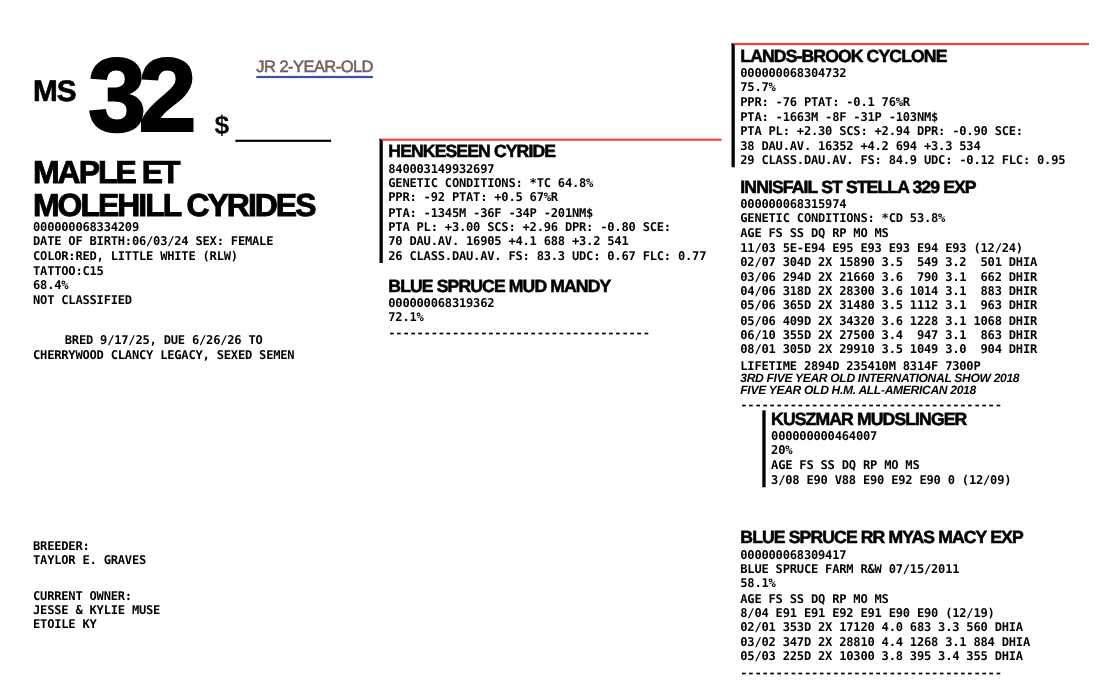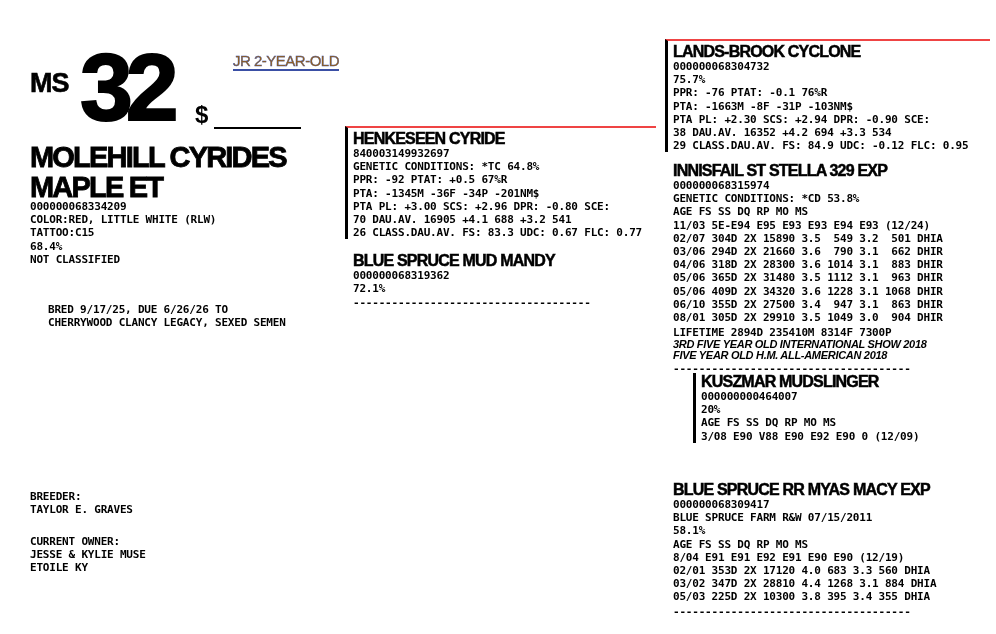--- a/index.html
+++ b/index.html
@@ -48,21 +48,21 @@
     -webkit-text-stroke:0.8px #000;
   }
   .mono{
     font-family:"DejaVu Sans Mono",monospace;
     font-weight:bold;
     font-size:11px;line-height:13.2px;
     letter-spacing:-0.2px;
     white-space:pre;
   }
   .details{left:30px;top:200px;}
-  .bred{left:48px;top:303px;}
+  .bred{left:30px;top:303px;text-align:center;}
   .breeder{left:30px;top:490px;}
   .owner{left:30px;top:535px;}
 
   
   .ped{box-sizing:border-box;}
   .sec-title{
     margin:0;
     font-size:16px;line-height:17px;font-weight:900;letter-spacing:-0.8px;
     -webkit-text-stroke:0.5px #000;
   }
@@ -91,25 +91,25 @@
 
 <div class="page">
 
   <span class="abs ms">MS</span>
   <span class="abs lot-num">32</span>
   <a class="abs class-link">JR 2-YEAR-OLD</a>
   <span class="abs dollar">$</span>
   <div class="abs price-line"></div>
 
   <div class="abs animal-name">
+    <div>MAPLE ET</div>
     <div>MOLEHILL CYRIDES</div>
-    <div>MAPLE ET</div>
   </div>
 
-  <div class="abs mono details"><div class="mono-line">000000068334209</div><div class="mono-line">COLOR:RED, LITTLE WHITE (RLW)</div><div class="mono-line">TATTOO:C15</div><div class="mono-line">68.4%</div><div class="mono-line">NOT CLASSIFIED</div></div>
+  <div class="abs mono details"><div class="mono-line">000000068334209</div><div class="mono-line">DATE OF BIRTH:06/03/24 SEX: FEMALE</div><div class="mono-line">COLOR:RED, LITTLE WHITE (RLW)</div><div class="mono-line">TATTOO:C15</div><div class="mono-line">68.4%</div><div class="mono-line">NOT CLASSIFIED</div></div>
   <div class="abs mono bred"><div class="mono-line">BRED 9/17/25, DUE 6/26/26 TO</div><div class="mono-line">CHERRYWOOD CLANCY LEGACY, SEXED SEMEN</div></div>
   <div class="abs mono owner"><div class="mono-line">CURRENT OWNER:</div><div class="mono-line">JESSE &amp; KYLIE MUSE</div><div class="mono-line">ETOILE KY</div></div>
   <div class="abs mono breeder"><div class="mono-line">BREEDER:</div><div class="mono-line">TAYLOR E. GRAVES</div></div>
 
   <section class="abs ped sec-sire bull toprule">
     <h2 class="sec-title">HENKESEEN CYRIDE</h2>
     <div class="mono"><div class="mono-line">840003149932697</div><div class="mono-line">GENETIC CONDITIONS: *TC 64.8%</div><div class="mono-line">PPR: -92 PTAT: +0.5 67%R</div><div class="mono-line">PTA: -1345M -36F -34P -201NM$</div><div class="mono-line">PTA PL: +3.00 SCS: +2.96 DPR: -0.80 SCE:</div><div class="mono-line">70 DAU.AV. 16905 +4.1 688 +3.2 541</div><div class="mono-line">26 CLASS.DAU.AV. FS: 83.3 UDC: 0.67 FLC: 0.77</div></div>
   </section>
 
   <section class="abs ped sec-dam cow">

